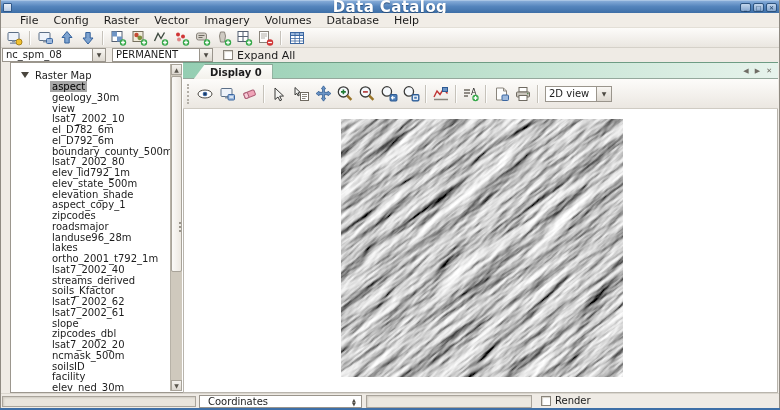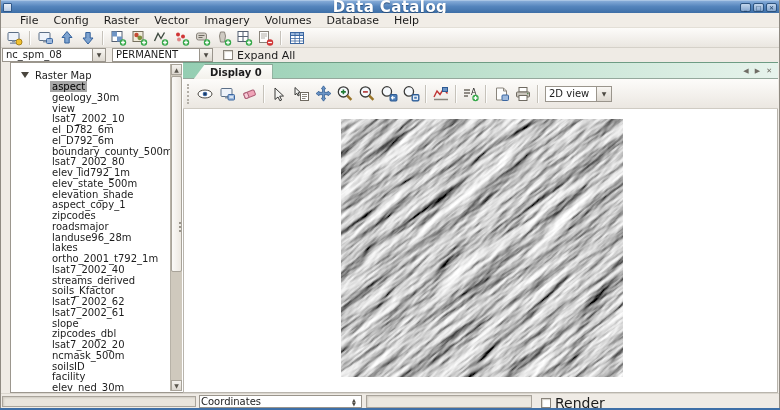--- a/index.html
+++ b/index.html
@@ -99,26 +99,26 @@
   .canvas { position:absolute; top:47px; left:0; right:0; bottom:0; background:#fff;
     border:1px solid #b9b5ad; border-top:none; }
   .raster { position:absolute; left:157px; top:10px; width:282px; height:258px; }
 
   
   .statusbar { position:absolute; left:0; right:0; top:393px; height:15px; background:#efebe5;
     border-top:1px solid #dad6ce; }
   .gauge { position:absolute; left:2px; top:2px; width:194px; height:11px;
     background:#e9e5dd; border:1px solid #a9a49b; box-shadow:inset 1px 1px 2px #cfcac1; }
   .coord-combo { position:absolute; left:199px; top:1px; width:163px; height:13px; background:#fff;
-    border:1px solid #9a958c; font-size:10px; line-height:11px; padding-left:1px; }
+    border:1px solid #9a958c; font-size:10px; line-height:11px; padding-left:8px; }
   .coord-spin { position:absolute; right:2px; top:0; bottom:0; width:10px; display:flex;
     flex-direction:column; align-items:center; justify-content:center; font-size:5px; color:#4c4942; line-height:4px; }
   .status-field { position:absolute; left:366px; top:1px; width:166px; height:13px;
     background:#ece8e0; border:1px solid #a9a49b; box-shadow:inset 1px 1px 2px #d2cdc4; }
-  .render-cb { position:absolute; left:541px; top:1px; display:flex; align-items:center; gap:4px; font-size:14px; }
+  .render-cb { position:absolute; left:541px; top:1px; display:flex; align-items:center; gap:4px; font-size:10px; }
   .bottom-border { position:absolute; left:0; right:0; bottom:0; height:2px; background:#3e6fa7; z-index:60; }
 </style>
 </head>
 <body>
 
 <div class="frame"></div>
 
 <div class="titlebar">
   <div class="win-icon"></div>
   <div class="title">Data Catalog</div>

